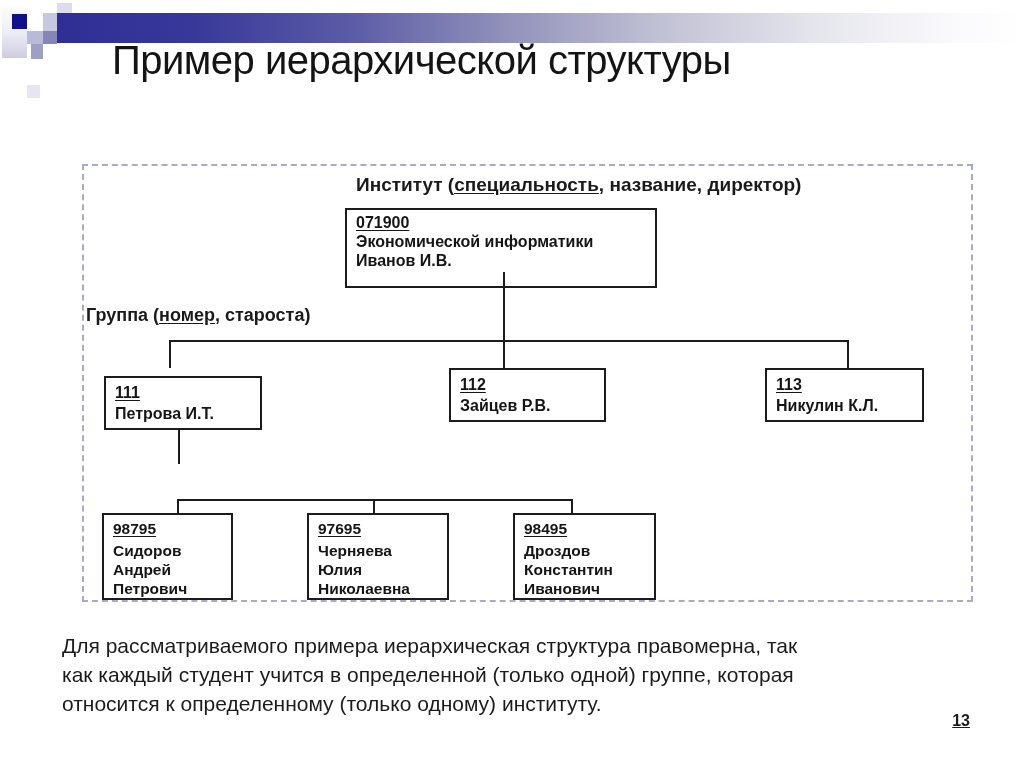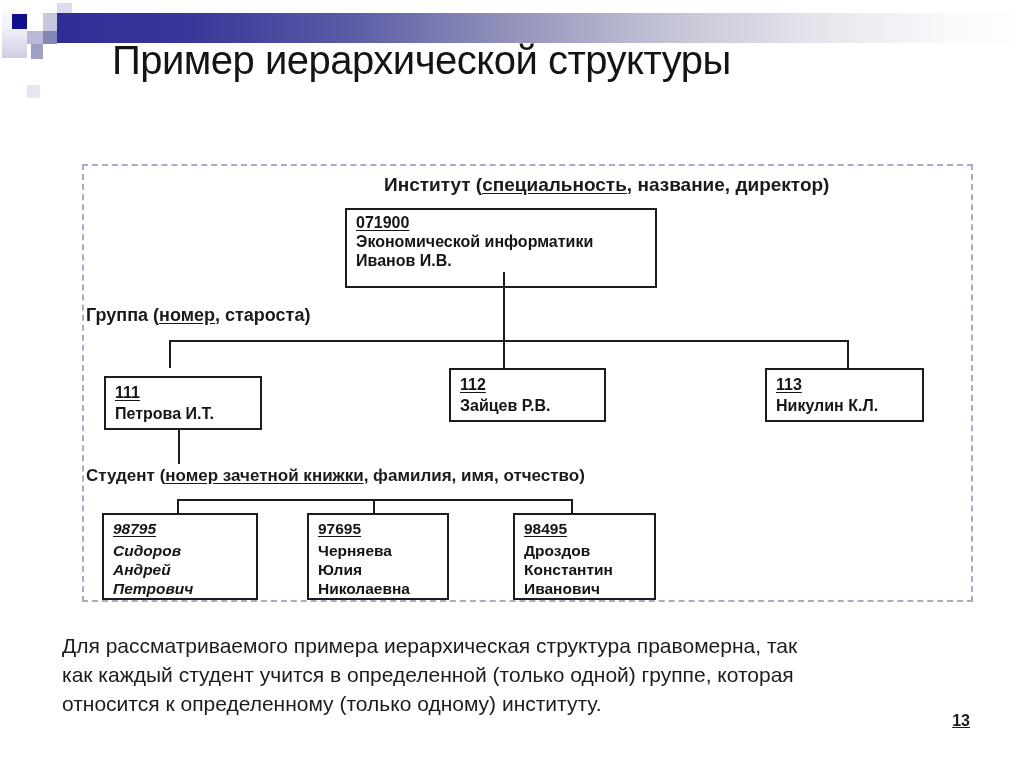--- a/index.html
+++ b/index.html
@@ -26,36 +26,36 @@
                  font-size: 40px; font-weight: 400; letter-spacing: -0.5px; color: #141414;
                  white-space: nowrap; }
 
   
   .er-frame { position: absolute; left: 82px; top: 164px; width: 891px; height: 438px;
               border: 2px dashed #a9a9cb; }
   .er-frame > * { position: absolute; }
 
   .ent-label { font-size: 18px; font-weight: 700; color: #1a1a1a; white-space: nowrap; }
   .ent-label .key { text-decoration: underline; text-underline-offset: 2px; }
-  .lbl-institute { left: 300px; top: 8px; font-size: 19px; }
+  .lbl-institute { left: 272px; top: 8px; font-size: 19px; }
   .lbl-group     { left: 2px;   top: 139px; }
   .lbl-student   { left: 2px;   top: 300px; font-size: 17px; }
 
   .rec-box { border: 2px solid #1c1c1c; background: #ffffff; color: #151515;
              font-weight: 600; padding: 3px 8px 0 9px; overflow: hidden; }
   .rec-num { text-decoration: underline; text-underline-offset: 2px; }
 
   .box-institute { left: 261px; top: 42px; width: 312px; height: 80px;
                    font-size: 16px; line-height: 19px; }
   .box-group   { top: 202px; height: 54px; font-size: 16px; line-height: 21px; padding-top: 4px; }
   .box-g0 { left: 20px;  width: 158px; margin-top: 8px; }
   .box-g1 { left: 345px; width: 157px; margin-left: 20px; }
   .box-g2 { left: 681px; width: 159px; }
   .box-student { top: 347px; height: 87px; font-size: 15.5px; line-height: 19px; padding-top: 4px; }
-  .box-s0 { left: 18px;  width: 156px; font-style: italic; }
+  .box-s0 { left: 18px;  width: 131px; }
   .box-s1 { left: 223px; width: 142px; }
   .box-s2 { left: 429px; width: 143px; }
   .box-student .rec-num { display: block; margin-bottom: 3px; }
 
   .line { background: #1c1c1c; }
   .v-inst      { left: 419px; top: 106px; width: 2px; height: 98px; }
   .h-group     { left: 85px;  top: 174px; width: 680px; height: 2px; }
   .v-g0        { left: 85px;  top: 174px; width: 2px; height: 28px; }
   .v-g2        { left: 763px; top: 174px; width: 2px; height: 28px; }
   .v-grp-stu   { left: 94px;  top: 256px; width: 2px; height: 42px; }
@@ -87,23 +87,20 @@
 
   <div class="slide-title">Пример иерархической структуры</div>
 
   <div class="er-frame">
 
     <div class="ent-label lbl-institute">
       <span>Институт</span><span> (</span><span class="key">специальность</span><span>, название, директор)</span>
     </div>
     <div class="ent-label lbl-group">
       <span>Группа</span><span> (</span><span class="key">номер</span><span>, староста)</span>
-    </div>
-    <div class="ent-label lbl-student">
-      <span>Студент</span><span> (</span><span class="key">номер зачетной книжки</span><span>, фамилия, имя, отчество)</span>
     </div>
 
     <div class="rec-box box-institute">
       <div class="rec-num">071900</div>
       <div>Экономической информатики</div>
       <div>Иванов И.В.</div>
     </div>
 
     <div class="line v-inst"></div>
     <div class="line h-group"></div>

